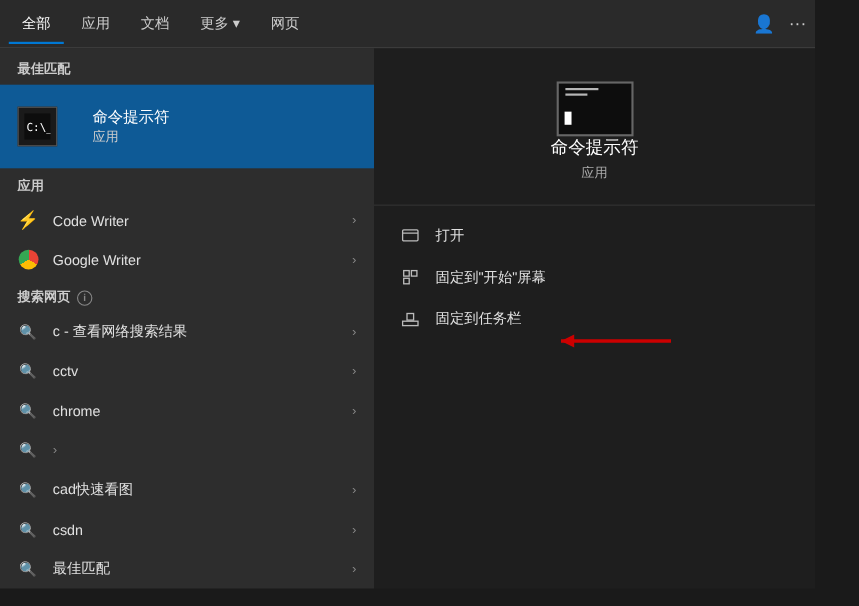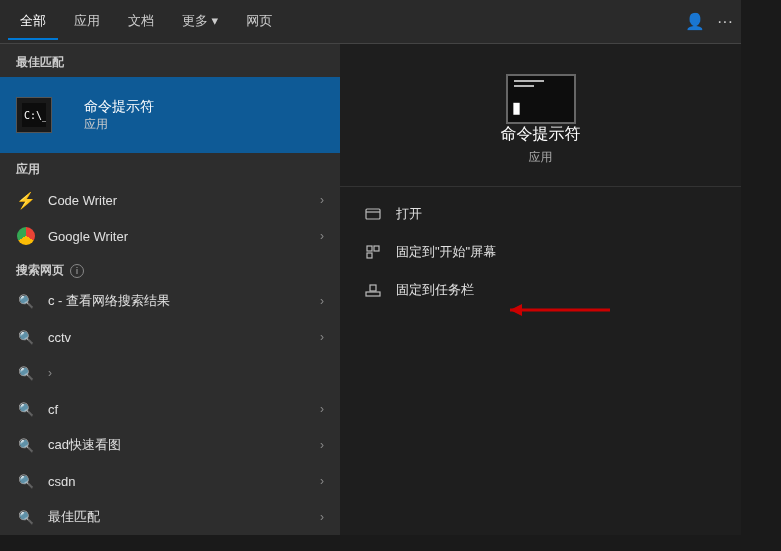--- a/index.html
+++ b/index.html
@@ -327,25 +327,25 @@
         <span class="list-item-label">c - 查看网络搜索结果</span>
         <span class="list-item-chevron">›</span>
       </div>
       <div class="list-item">
         <div class="list-item-icon">🔍</div>
         <span class="list-item-label">cctv</span>
         <span class="list-item-chevron">›</span>
       </div>
       <div class="list-item">
         <div class="list-item-icon">🔍</div>
-        <span class="list-item-chevron">›</span>
-      </div>
-      <div class="list-item">
-        <div class="list-item-icon">🔍</div>
-        <span class="list-item-label">cf</span>
+        <span class="list-item-label">chrome</span>
+        <span class="list-item-chevron">›</span>
+      </div>
+      <div class="list-item">
+        <div class="list-item-icon">🔍</div>
         <span class="list-item-chevron">›</span>
       </div>
       <div class="list-item">
         <div class="list-item-icon">🔍</div>
         <span class="list-item-label">cad快速看图</span>
         <span class="list-item-chevron">›</span>
       </div>
       <div class="list-item">
         <div class="list-item-icon">🔍</div>
         <span class="list-item-label">csdn</span>

